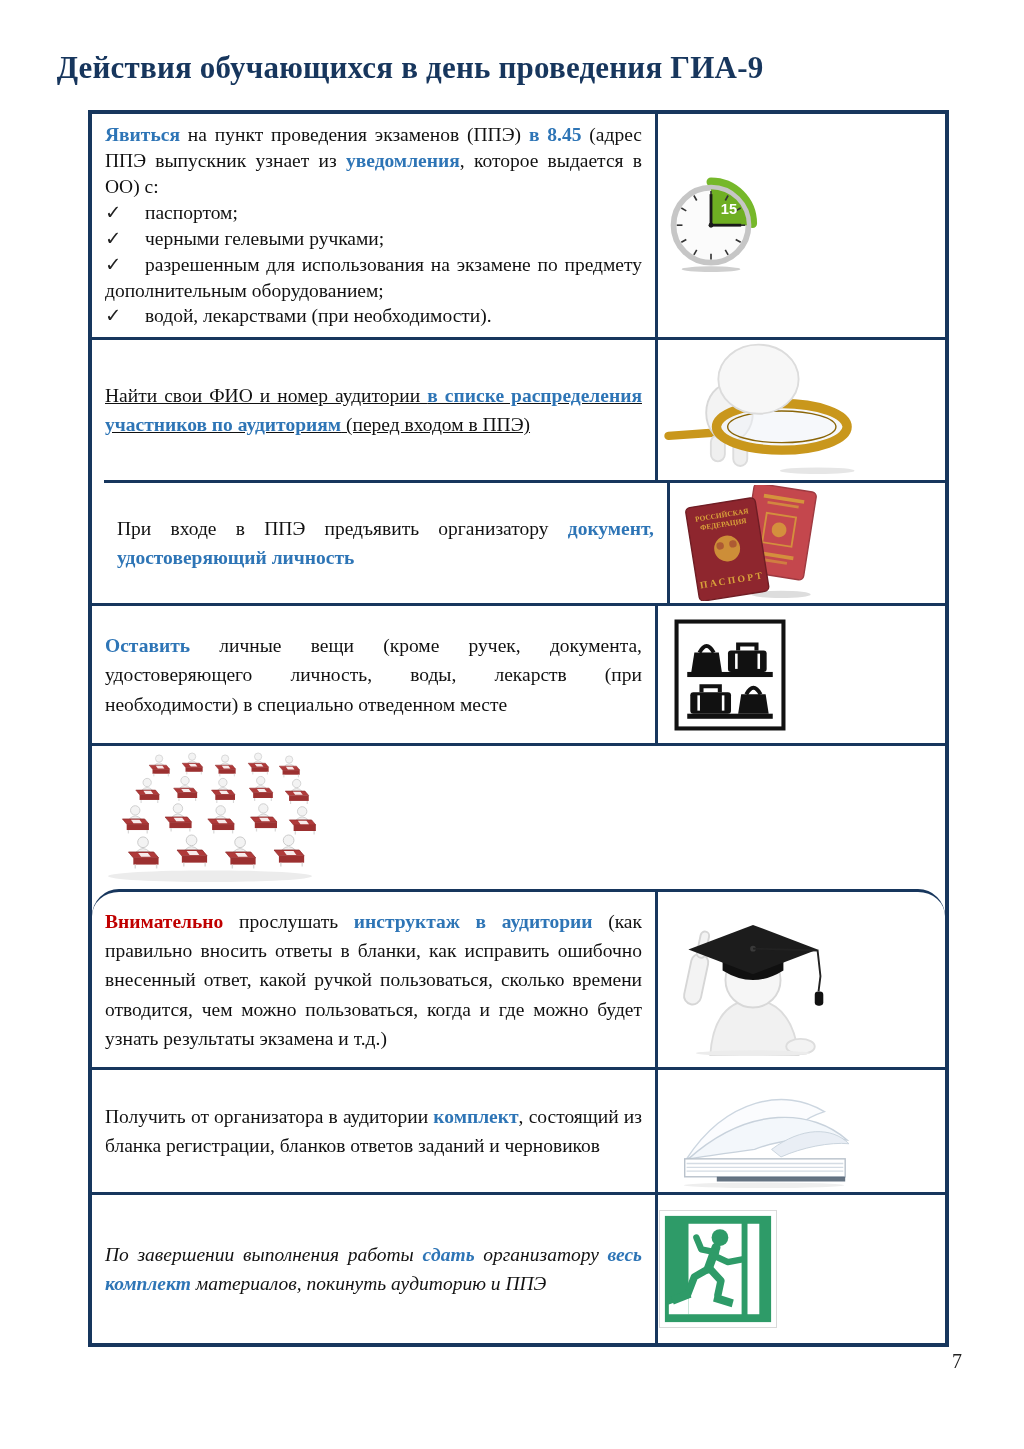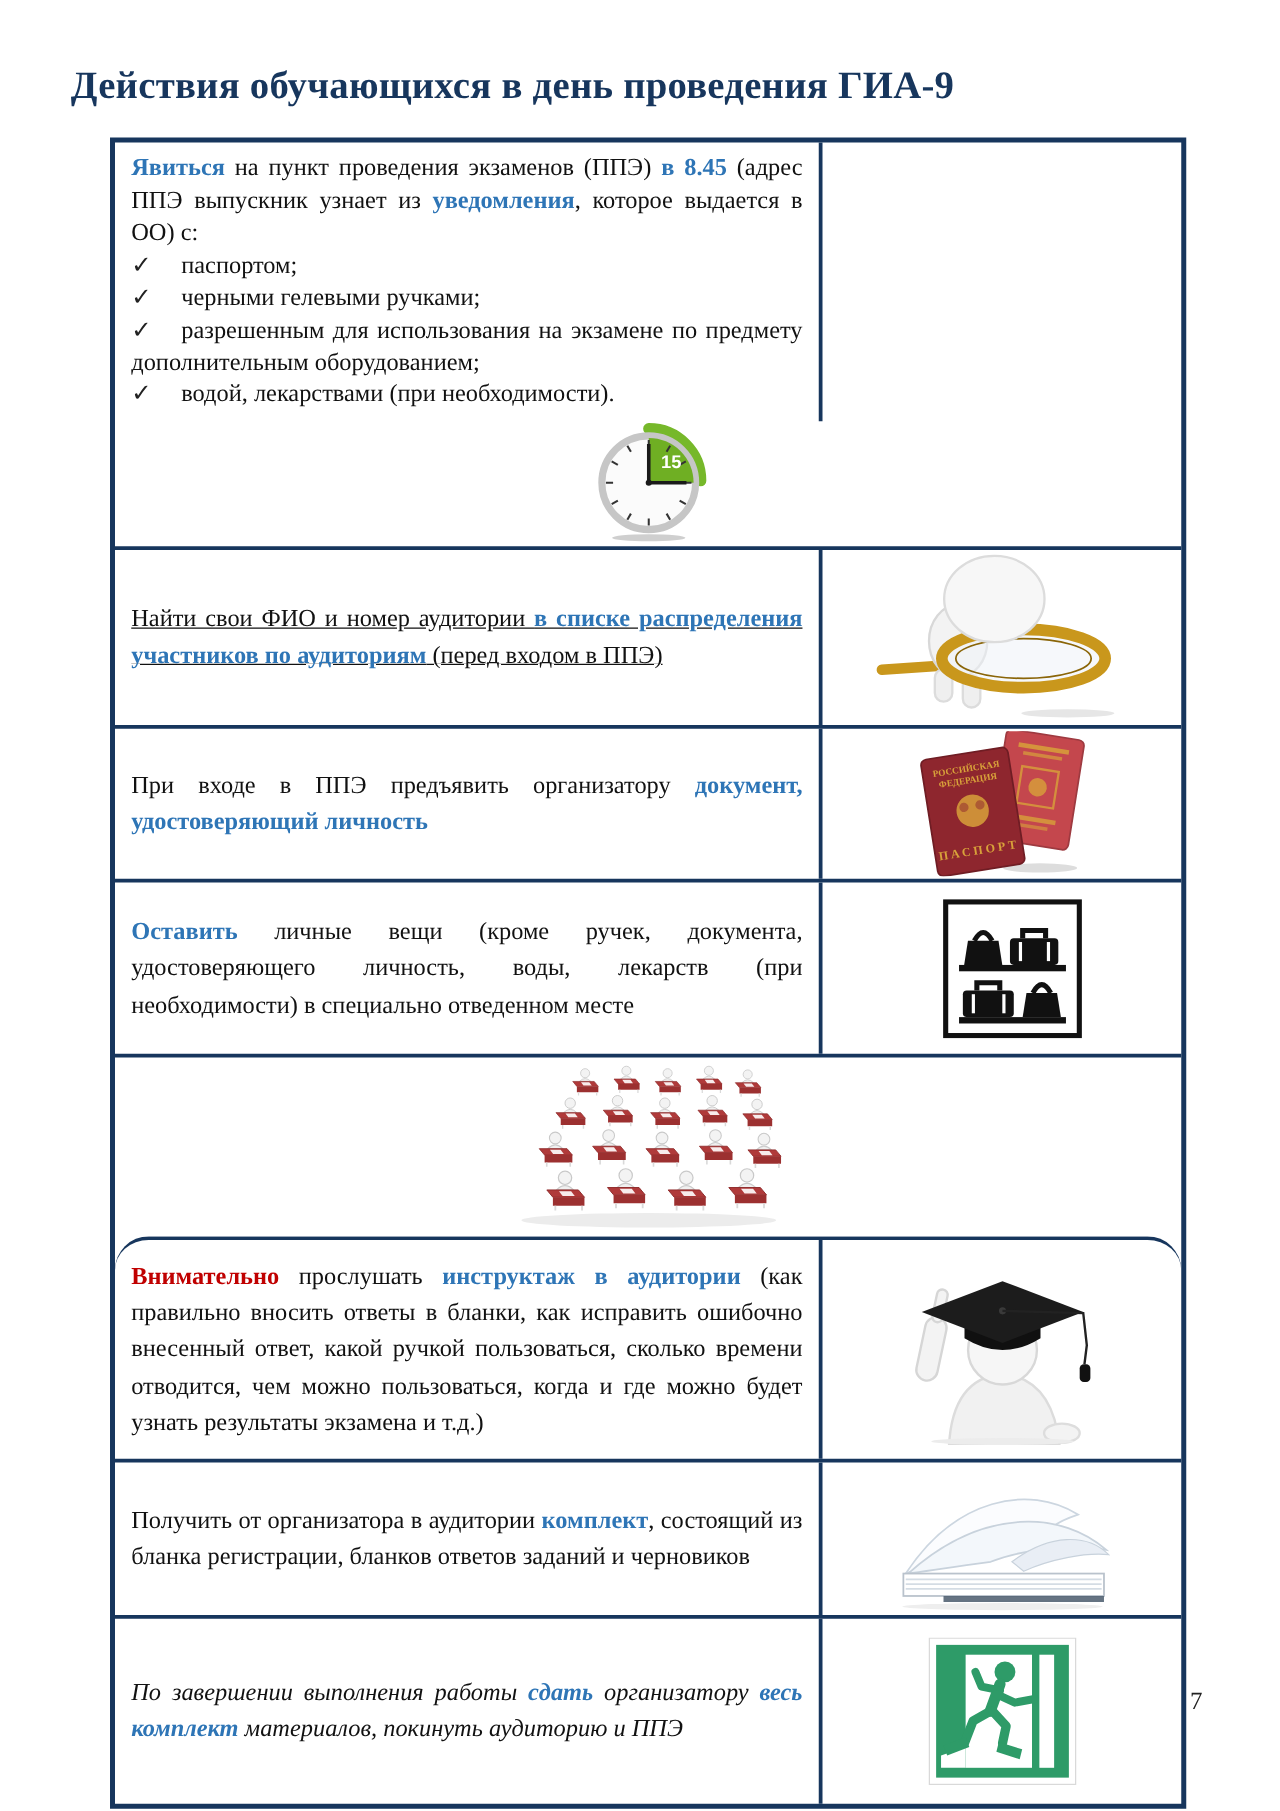--- a/index.html
+++ b/index.html
@@ -9,33 +9,33 @@
   }
   .page-title{
     position:absolute;top:50px;left:0;width:820px;text-align:center;
     font-size:31px;font-weight:bold;color:#17365D;letter-spacing:.2px;
   }
   .doc-table{
     position:absolute;left:88px;top:110px;width:861px;box-sizing:border-box;
     border:4px solid #17365D;background:#fff;
   }
   .row{display:flex;border-top:3px solid #17365D;}
-  .row:first-child{border-top:none;flex-direction:column;}
+  .row:first-child{border-top:none;}
   .text-cell{
     width:566px;box-sizing:border-box;border-right:3px solid #17365D;
     padding:8px 13px;font-size:19.5px;line-height:1.5;text-align:justify;
     display:flex;flex-direction:column;justify-content:center;
   }
   .row-arrive .text-cell{justify-content:flex-start;line-height:1.33;}
-  .img-cell{flex:1;display:flex;align-items:center;justify-content:center;}
+  .img-cell{flex:1;display:flex;align-items:center;}
   .hl{color:#2E75B6;font-weight:bold;}
   .hl-red{color:#C00000;font-weight:bold;}
   .check-item{margin:0;}
   .check-mark{display:inline-block;width:40px;color:#222;}
-  .r1{min-height:205px;} .r2{min-height:134px;text-decoration:underline;} .r3{min-height:120px;}
+  .r1{min-height:205px;} .r2{min-height:134px;text-decoration:underline;} .r3{min-height:120px;margin-left:12px;}
   .r4{min-height:137px;gap:16px;} .r5{min-height:143px;} .r6{min-height:175px;border-radius:27px;}
   .r7{min-height:122px;} .r8{min-height:148px;font-style:italic;}
   .page-number{position:absolute;left:952px;top:1350px;font-size:20px;color:#222;}
   p{margin:0;}
 </style>
 </head>
 <body>
 
 <div class="page-title">Действия обучающихся в день проведения ГИА-9</div>
 

